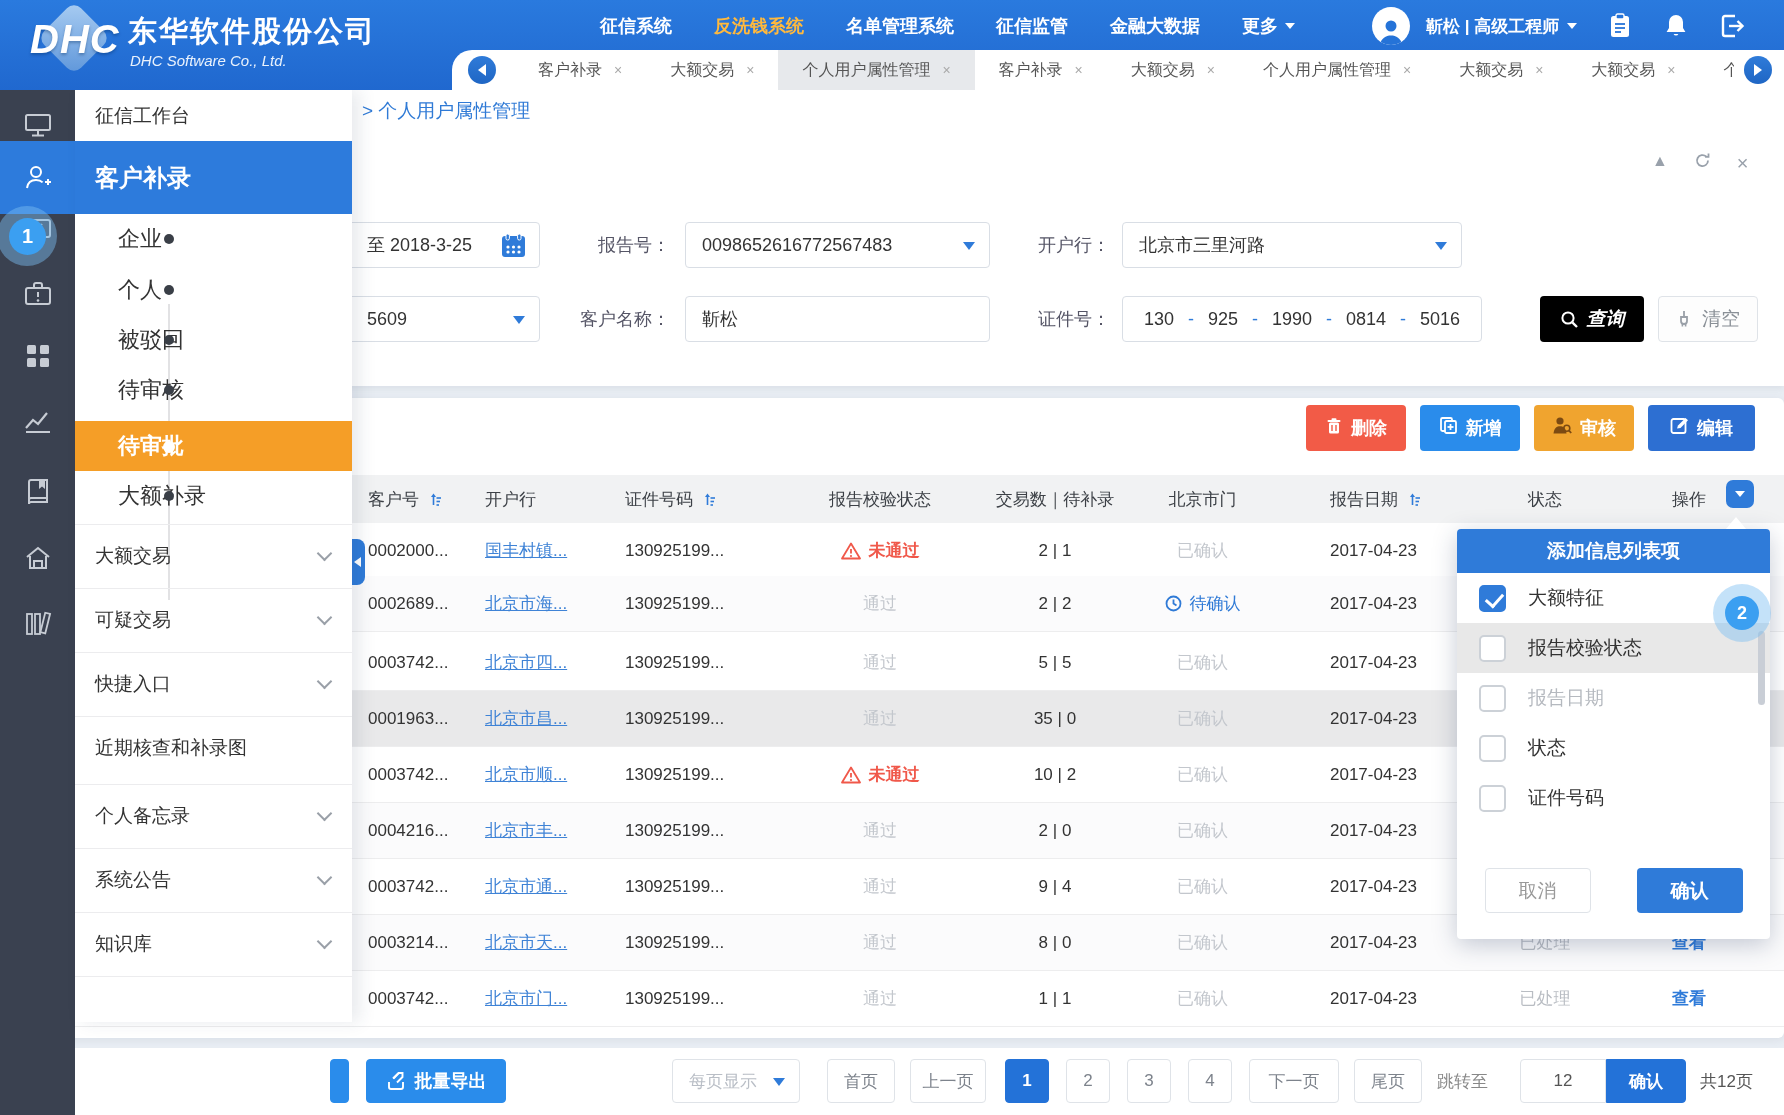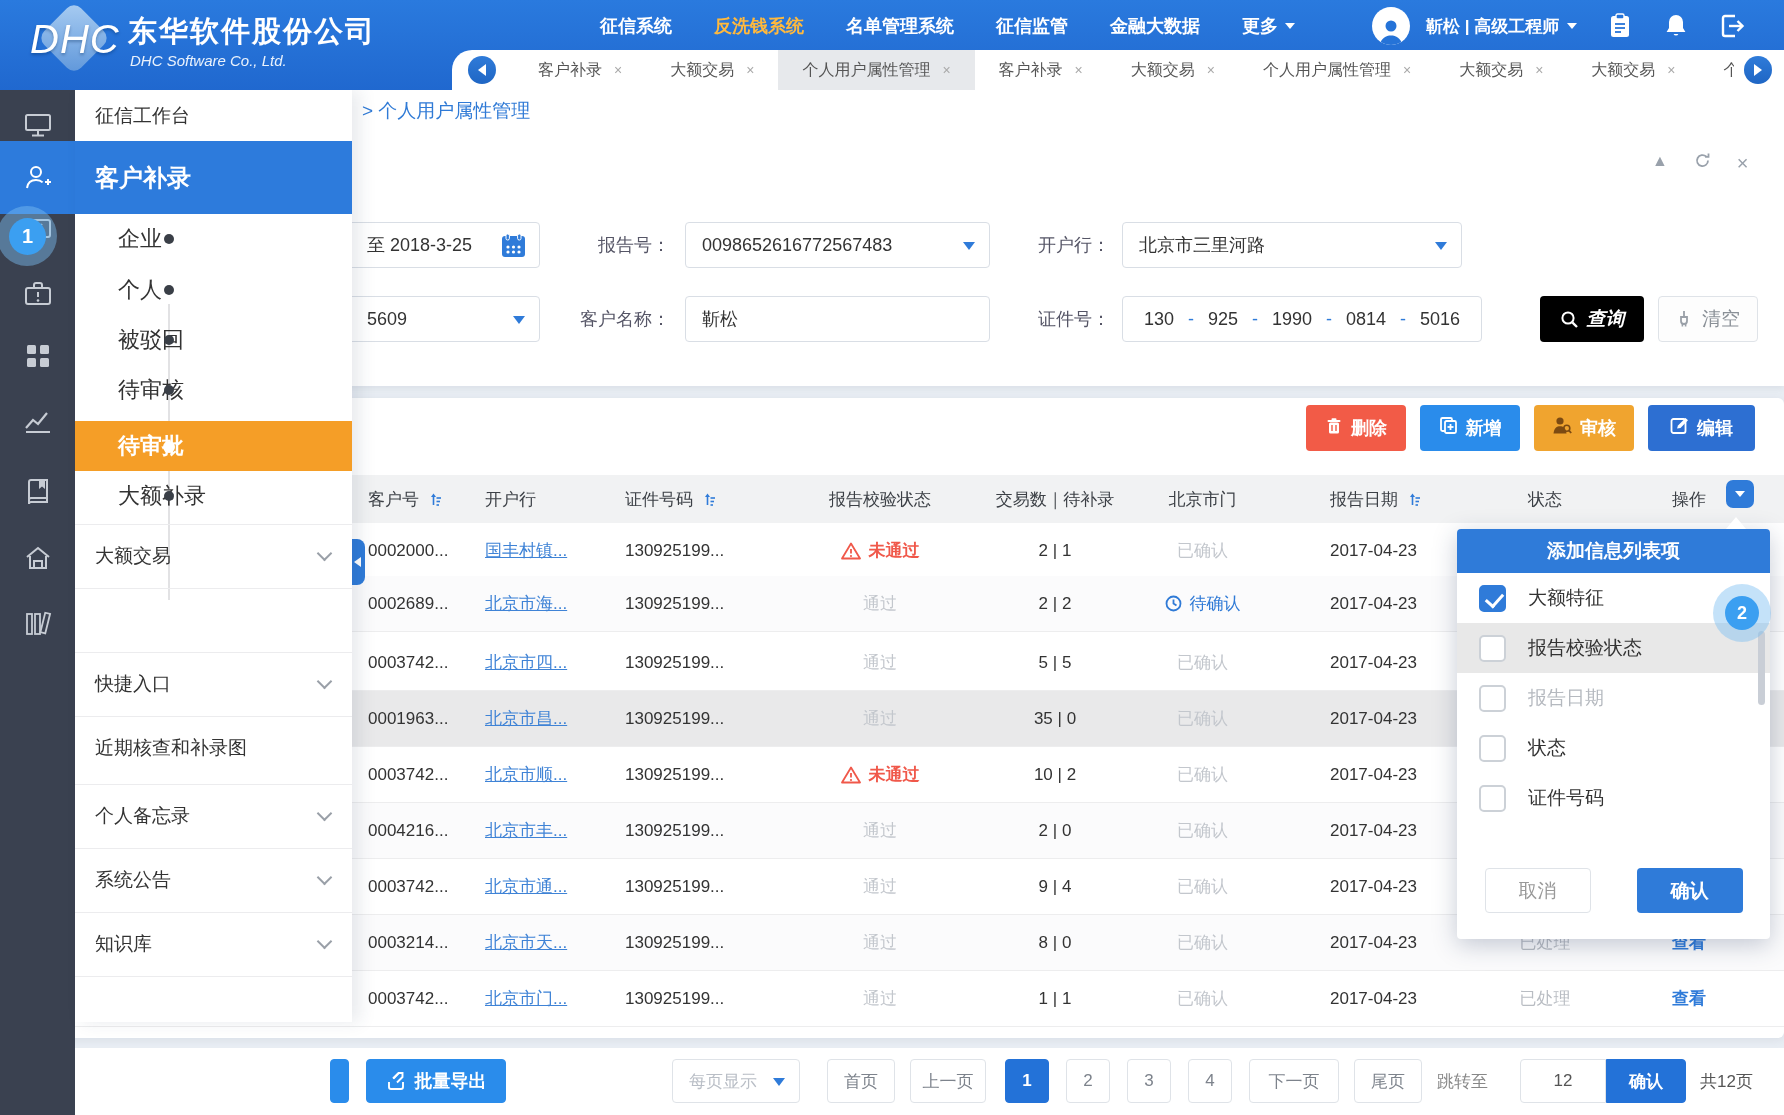--- a/index.html
+++ b/index.html
@@ -5,21 +5,21 @@
   * { box-sizing: border-box; margin:0; padding:0; }
   html,body { background:#dfe5ec; }
   body { font-family:"Liberation Sans","DejaVu Sans",sans-serif; }
   #stage { position:relative; width:1784px; height:1115px; background:#e9eef4; overflow:hidden; margin:0 auto; }
 
   
   .tophdr { position:absolute; left:0; top:0; width:1784px; height:90px;
             background:linear-gradient(180deg,#2a7ade,#2068cf); z-index:40; }
   .logo-diamond { position:absolute; left:48px; top:12px; width:52px; height:52px;
             background:linear-gradient(135deg,#a9cdf2,#5e96da); transform:rotate(45deg); border-radius:10px; }
-  .logo-txt { position:absolute; left:30px; top:17px; font-size:40px; font-weight:normal; font-style:italic;
+  .logo-txt { position:absolute; left:30px; top:17px; font-size:40px; font-weight:bold; font-style:italic;
             color:#fff; letter-spacing:1px; text-shadow:0 2px 3px rgba(0,40,90,.35); }
   .company-cn { position:absolute; left:128px; top:12px; font-size:29px; font-weight:bold; color:#fff; letter-spacing:2px;}
   .company-en { position:absolute; left:130px; top:52px; font-size:15px; color:#eaf2fc; font-style:italic; }
   .topnav { position:absolute; left:600px; top:0; height:52px; display:flex; align-items:center; gap:42px; }
   .topnav .nav-item { font-size:18px; font-weight:bold; color:#fff; white-space:nowrap; cursor:pointer; display:flex; align-items:center; gap:7px;}
   .topnav .nav-item.active { color:#ffb93d; }
   .caret-down { width:0;height:0;border-left:5px solid transparent;border-right:5px solid transparent;border-top:6px solid #fff; display:inline-block;}
   .userbar { position:absolute; left:1372px; top:0; height:52px; display:flex; align-items:center; gap:16px; color:#fff;}
   .avatar { width:38px; height:38px; border-radius:50%; background:#fff; display:flex; align-items:flex-end; justify-content:center; overflow:hidden;}
   .user-name { font-size:17px; font-weight:bold; white-space:nowrap; display:flex; align-items:center; gap:8px;}
@@ -623,20 +623,24 @@
       <div class="tl-dot on" style="top: 351px;"></div>
       <div class="m-row m-sub" style="top: 381px; height: 50px;">
         <span>大额补录</span>
       </div>
       <div class="tl-dot" style="top: 401px;"></div>
       <div class="m-row m-plain" style="top: 434px; height: 64px;">
         <span>大额交易</span>
         <span class="chev"></span>
       </div>
       <div class="m-div" style="top: 434px;"></div>
+      <div class="m-row m-plain" style="top: 498px; height: 64px;">
+        <span>可疑交易</span>
+        <span class="chev"></span>
+      </div>
       <div class="m-div" style="top: 498px;"></div>
       <div class="m-row m-plain" style="top: 562px; height: 64px;">
         <span>快捷入口</span>
         <span class="chev"></span>
       </div>
       <div class="m-div" style="top: 562px;"></div>
       <div class="m-row m-plain" style="top: 626px; height: 64px;">
         <span>近期核查和补录图</span>
       </div>
       <div class="m-div" style="top: 626px;"></div>

